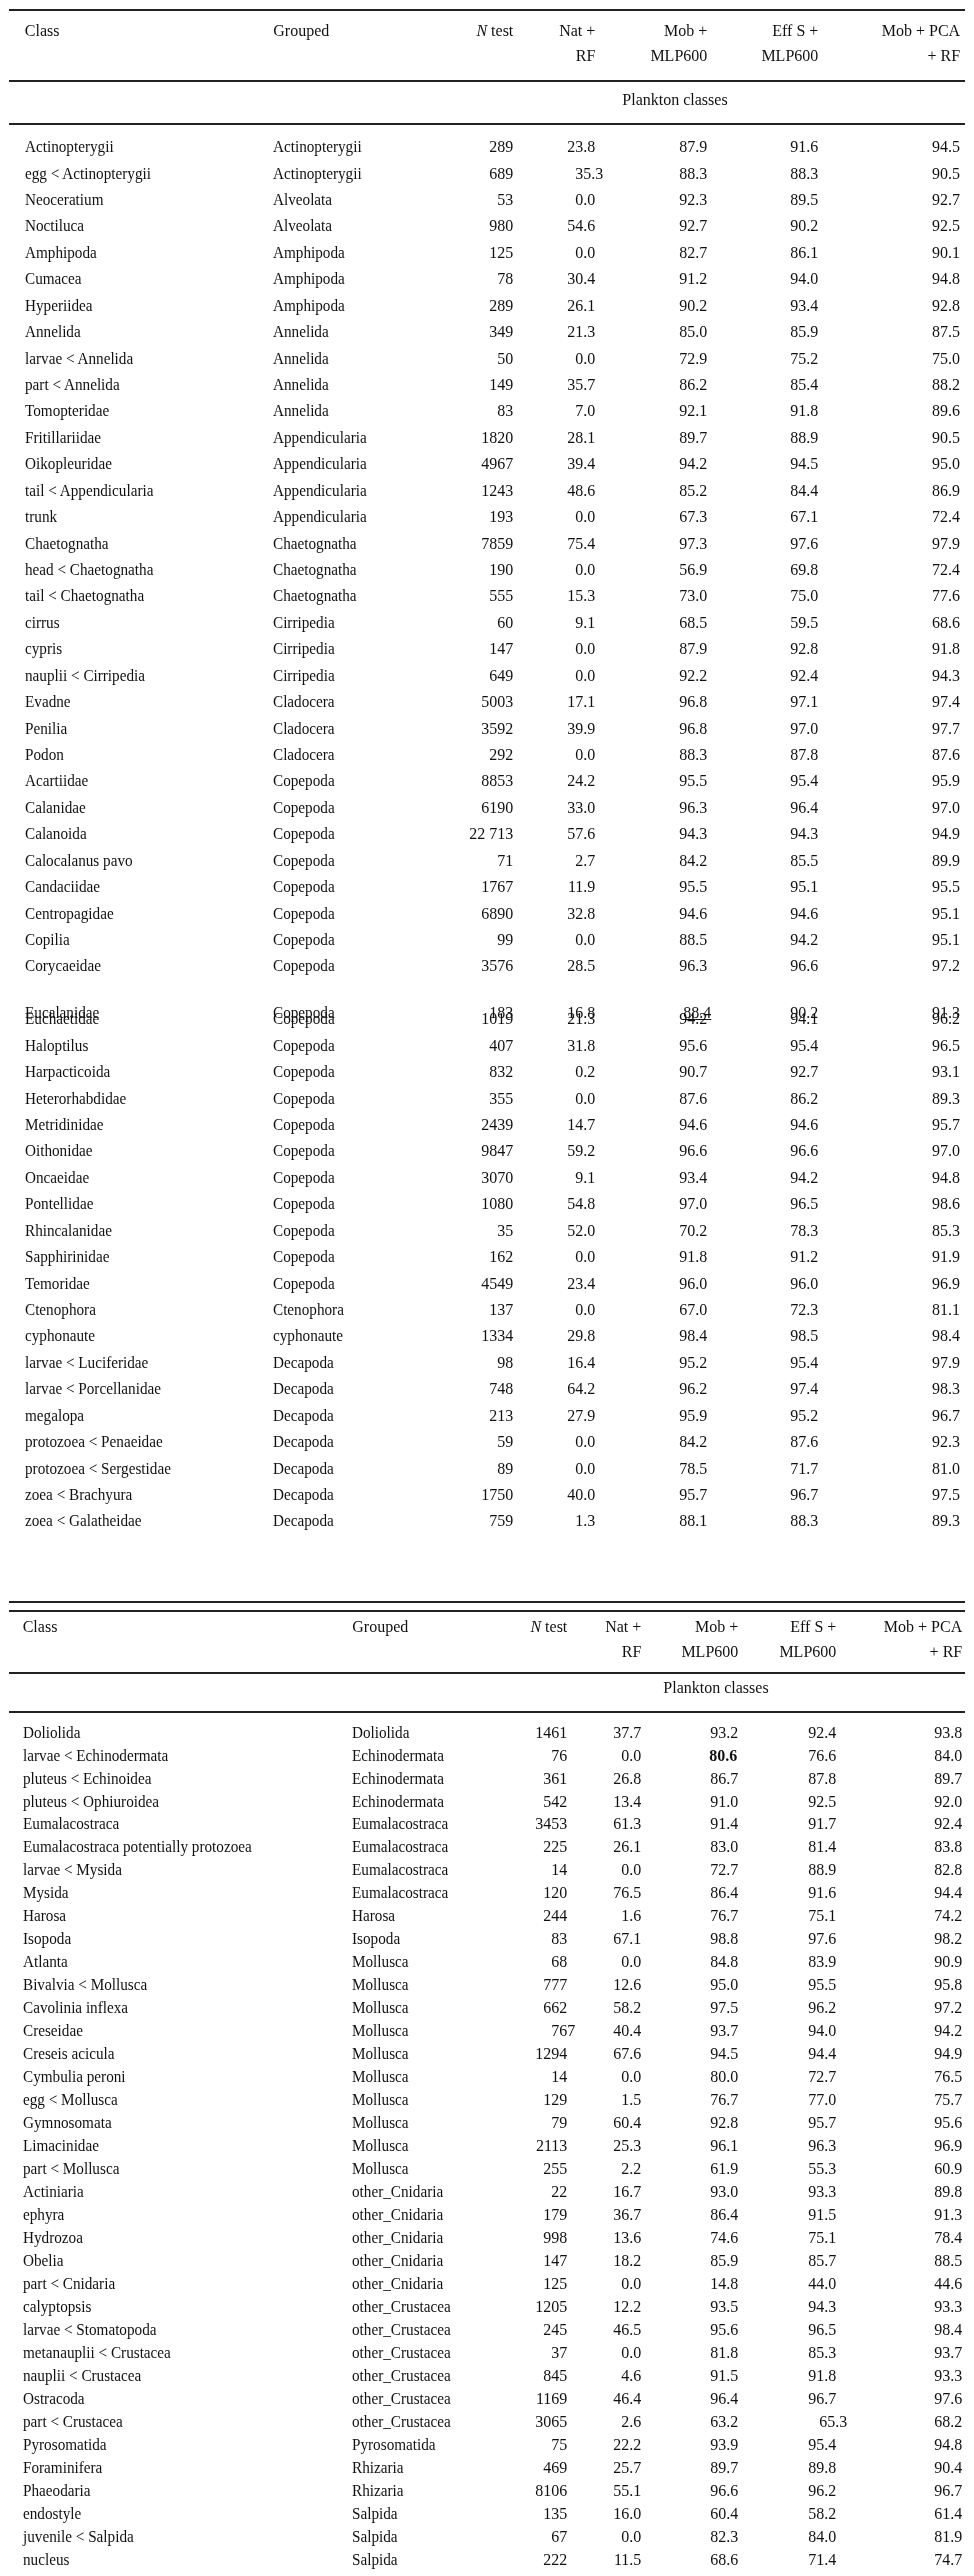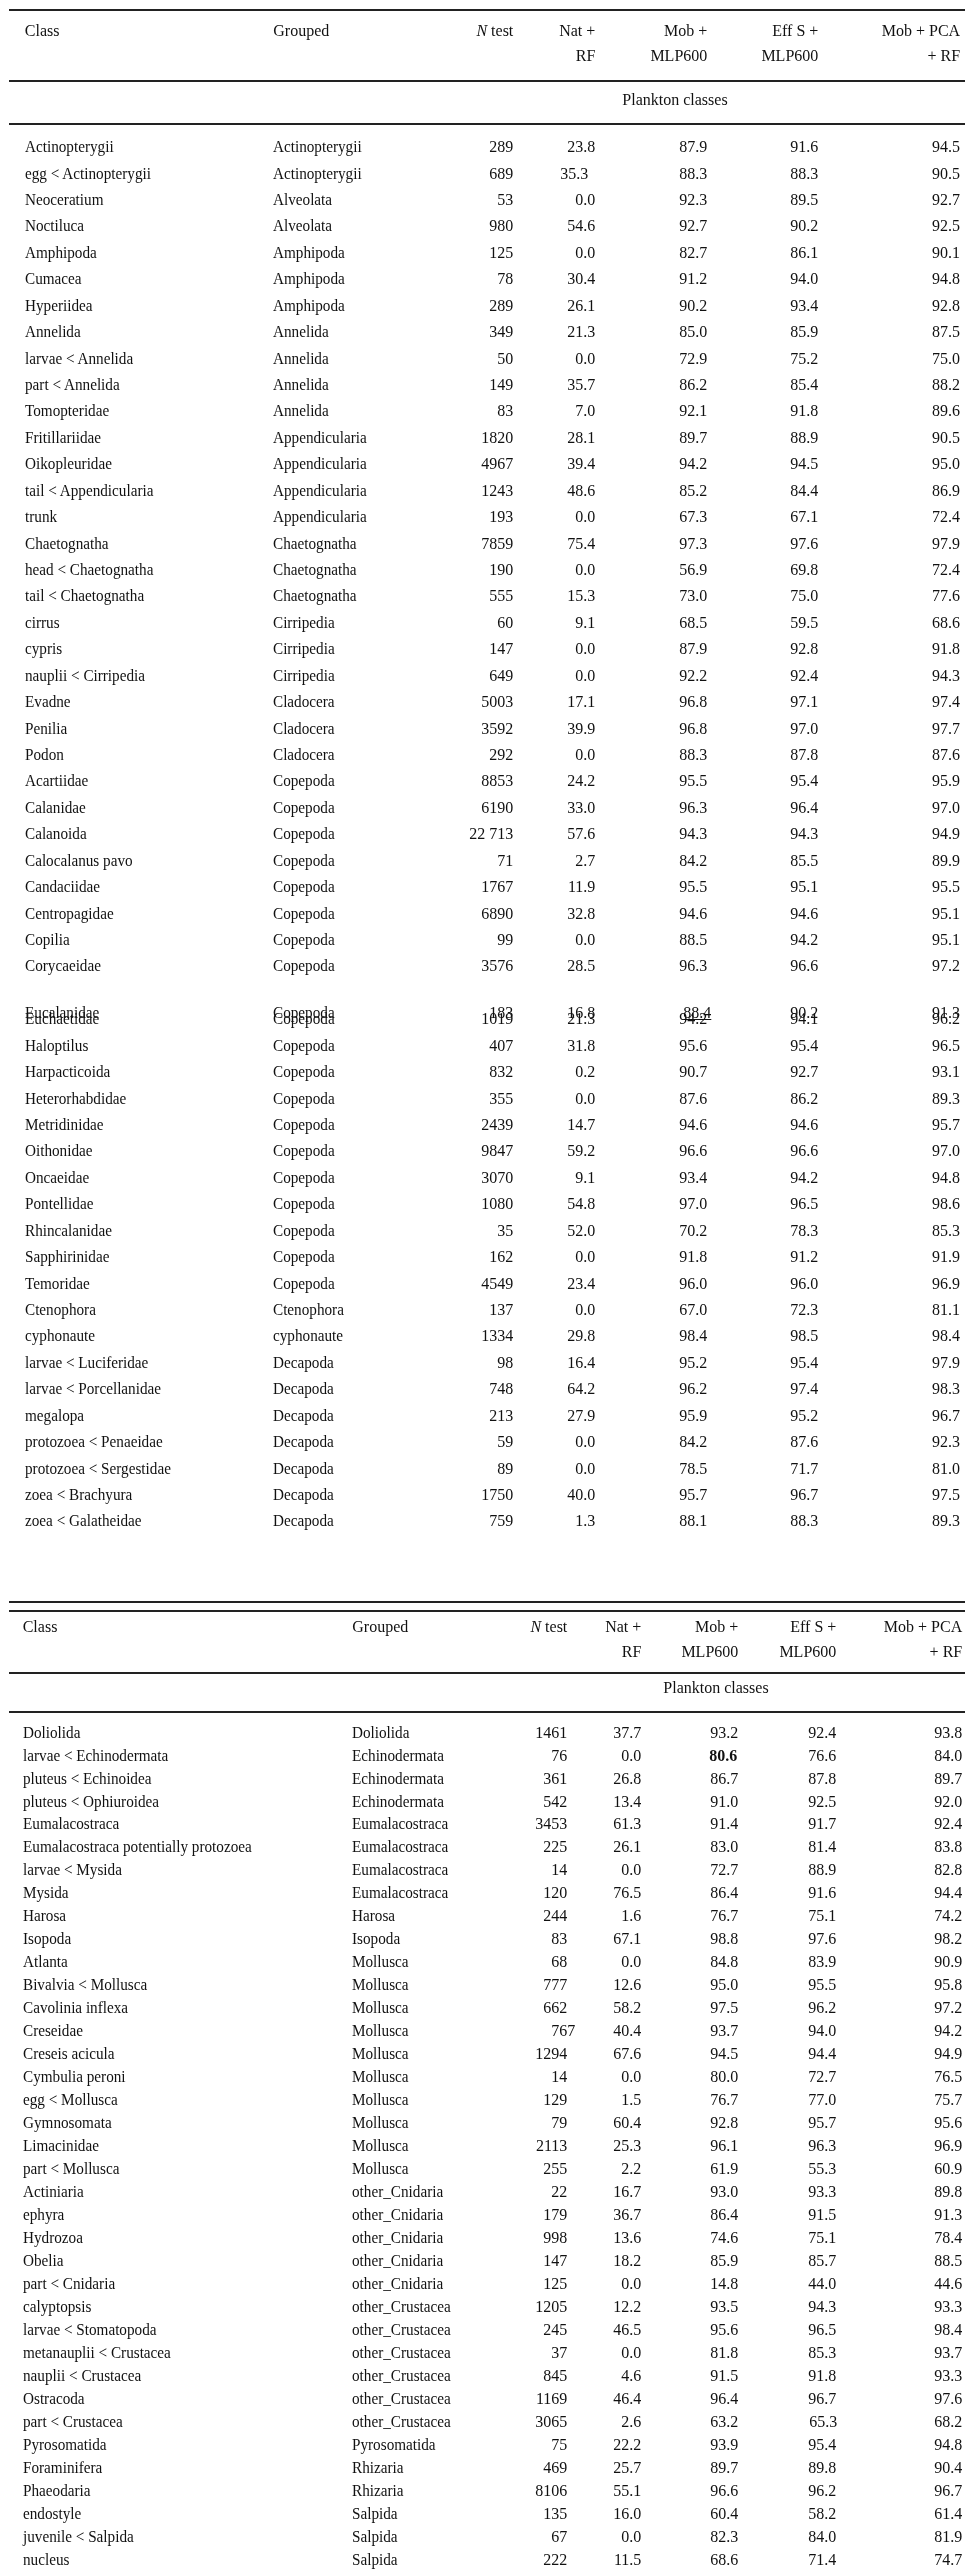--- a/index.html
+++ b/index.html
@@ -44,21 +44,21 @@
         <span class="num" style="right: 452px;">289</span>
         <span class="num" style="right: 370px;">23.8</span>
         <span class="num" style="right: 258px;">87.9</span>
         <span class="num" style="right: 147px;">91.6</span>
         <span class="num" style="right: 5.2px;">94.5</span>
       </div>
       <div class="row" style="top: 165px; height: 26.4px;">
         <span class="c-class" style="left: 15.5px;">egg &lt; Actinopterygii</span>
         <span class="c-grp" style="left: 264px;">Actinopterygii</span>
         <span class="num" style="right: 452px;">689</span>
-        <span class="num" style="right: 377px; margin-left: 32px;">35.3</span>
+        <span class="num" style="right: 362px; margin-left: 32px;">35.3</span>
         <span class="num" style="right: 258px;">88.3</span>
         <span class="num" style="right: 147px;">88.3</span>
         <span class="num" style="right: 5.2px;">90.5</span>
       </div>
       <div class="row" style="top: 191px; height: 26.4px;">
         <span class="c-class" style="left: 15.5px;">Neoceratium</span>
         <span class="c-grp" style="left: 264px;">Alveolata</span>
         <span class="num" style="right: 452px;">53</span>
         <span class="num" style="right: 370px;">0.0</span>
         <span class="num" style="right: 258px;">92.3</span>
@@ -807,21 +807,21 @@
         <span class="num" style="right: 227px;">96.4</span>
         <span class="num" style="right: 129px;">96.7</span>
         <span class="num" style="right: 3.1px;">97.6</span>
       </div>
       <div class="row" style="top: 811px; height: 23px;">
         <span class="c-class" style="left: 13.4px;">part &lt; Crustacea</span>
         <span class="c-grp" style="left: 343px;">other_Crustacea</span>
         <span class="num" style="right: 398px;">3065</span>
         <span class="num" style="right: 324px;">2.6</span>
         <span class="num" style="right: 227px;">63.2</span>
-        <span class="num" style="right: 128px; text-align: center;">65.3</span>
+        <span class="num" style="right: 118px; text-align: center;">65.3</span>
         <span class="num" style="right: 3.1px;">68.2</span>
       </div>
       <div class="row" style="top: 834px; height: 23px;">
         <span class="c-class" style="left: 13.4px;">Pyrosomatida</span>
         <span class="c-grp" style="left: 343px;">Pyrosomatida</span>
         <span class="num" style="right: 398px;">75</span>
         <span class="num" style="right: 324px;">22.2</span>
         <span class="num" style="right: 227px;">93.9</span>
         <span class="num" style="right: 129px;">95.4</span>
         <span class="num" style="right: 3.1px;">94.8</span>

